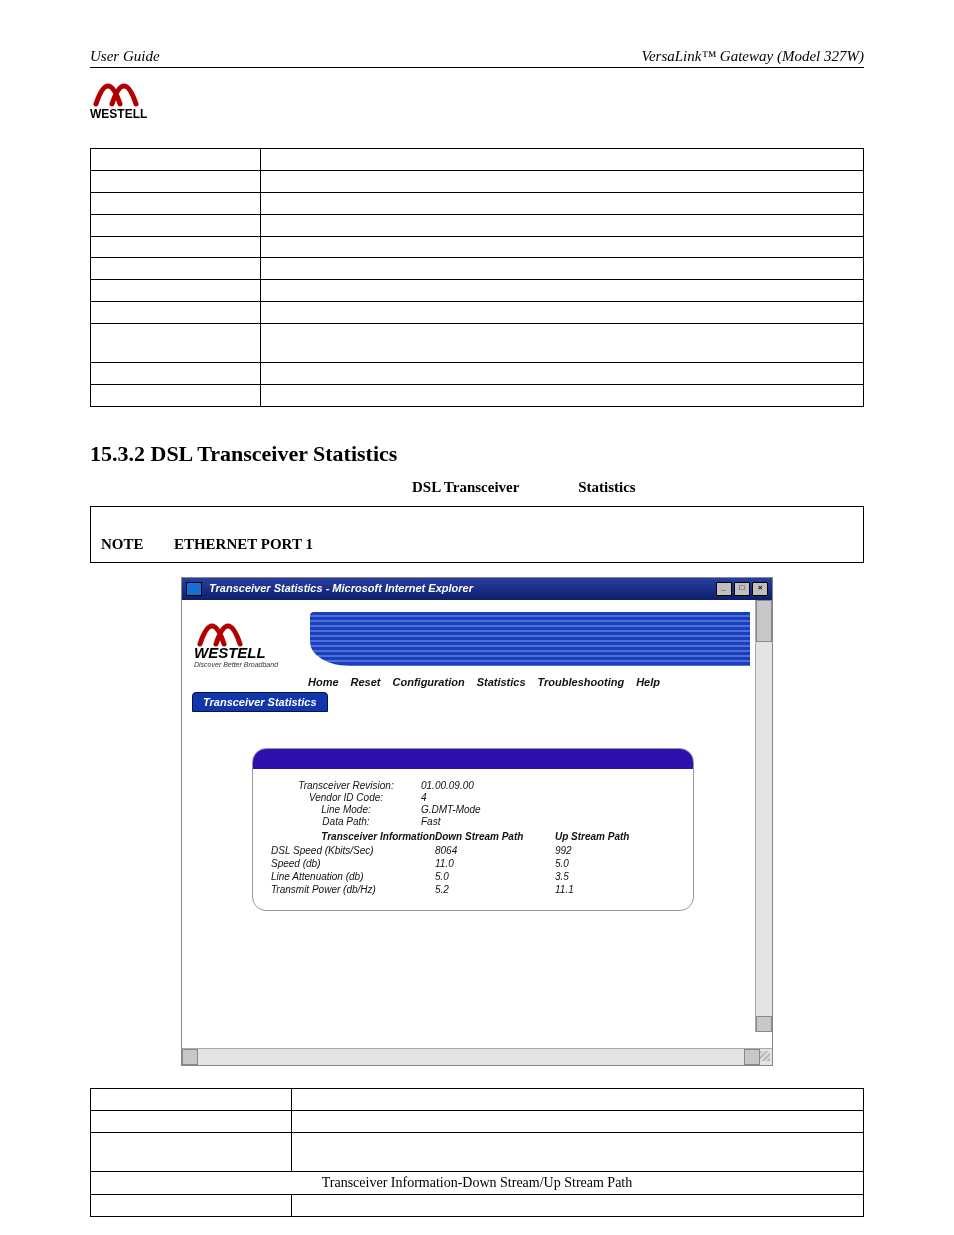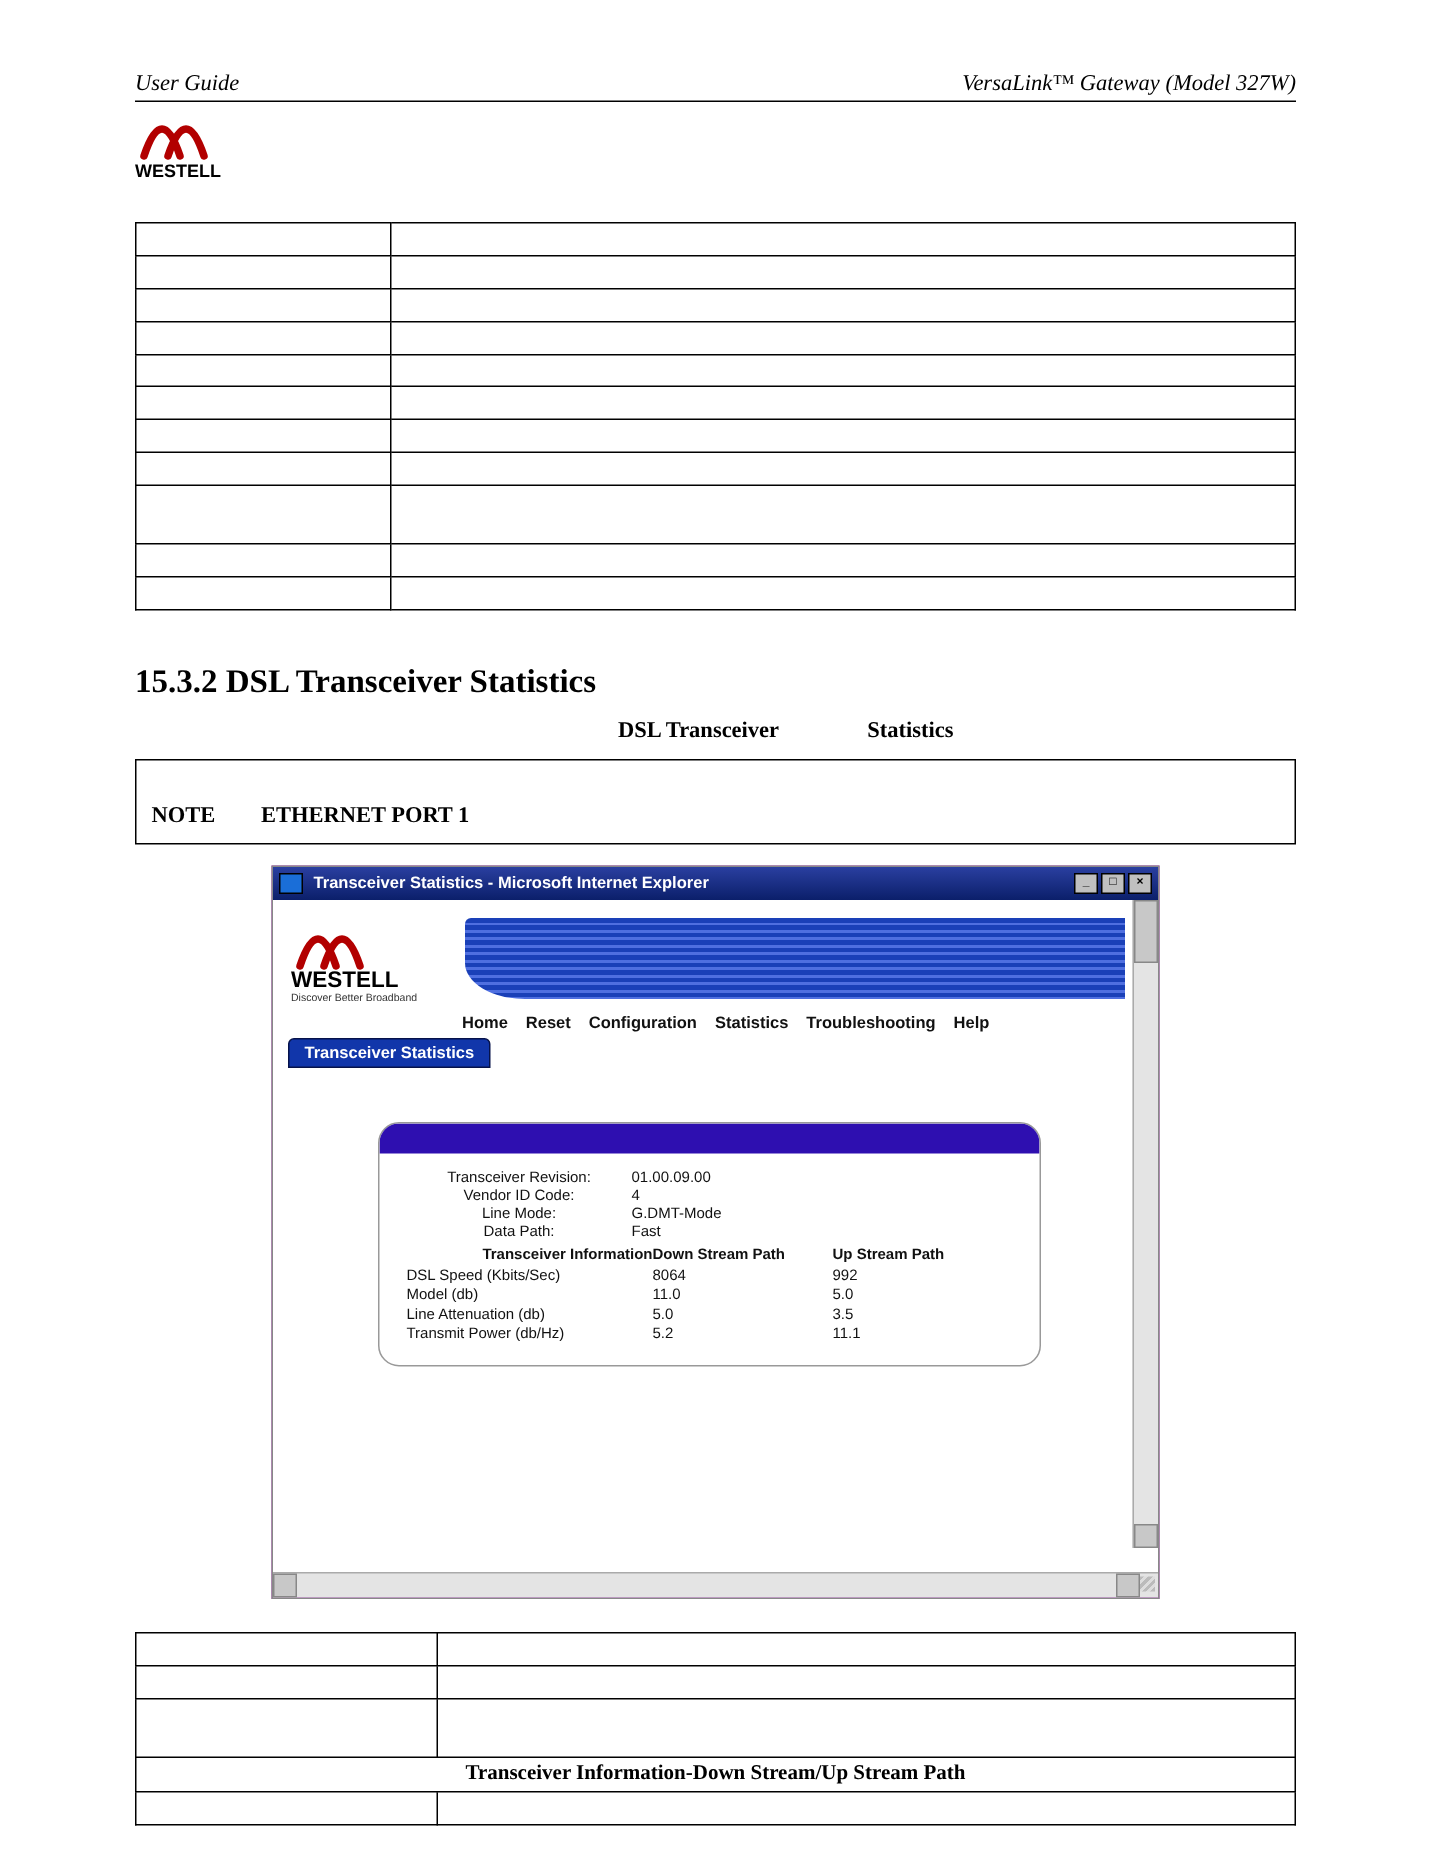--- a/index.html
+++ b/index.html
@@ -14,21 +14,21 @@
   table.t1 td,table.t1 th{border:1px solid #000;font-family:Arial,Helvetica,sans-serif;font-size:12.5px;color:#fff;padding:2px 8px;vertical-align:top;line-height:1.35;}
   table.t1 td.lbl{width:22%;}
   
   .sec-num{font-weight:bold;font-size:22px;margin:34px 0 10px 0;}
   .body-text{font-size:15px;line-height:1.4;}
   .body-text.white{color:#fff;}
   
   .note-box{border:1px solid #000;padding:6px 10px;margin-top:8px;font-size:15px;line-height:1.45;}
   .note-box .nb{font-weight:bold;}
   
-  .ie-wrap{width:590px;margin:14px auto 10px auto;border:1px solid #888;font-family:Tahoma,Arial,sans-serif;font-size:11px;background:#a21caf;}
+  .ie-wrap{width:590px;margin:14px auto 10px auto;border:1px solid #888;font-family:Tahoma,Arial,sans-serif;font-size:11px;background:#a21caf;font-style:italic;}
   .ie-title{background:linear-gradient(#2a3fa0,#0b1f6a);color:#fff;padding:2px 4px;display:flex;align-items:center;justify-content:space-between;font-weight:bold;height:18px;}
   .ie-title .winbtns{display:flex;gap:2px;}
   .ie-title .winbtns span{width:14px;height:12px;background:#c0c0c0;border:1px solid #000;font-size:8px;line-height:10px;text-align:center;color:#000;font-family:Arial;}
   .ie-menu{background:#d6d6d6;padding:2px 6px;color:#000;border-bottom:1px solid #888;}
   .ie-menu span{margin-right:10px;}
   .ie-menu .u{text-decoration:underline;}
   .ie-body{background:#fff;position:relative;padding:0;height:448px;overflow:hidden;}
   .ie-body-inner{position:absolute;inset:0;padding:6px 22px 6px 8px;box-sizing:border-box;}
   .ie-sb-v{position:absolute;right:0;top:0;bottom:16px;width:16px;background:#e4e4e4;border-left:1px solid #aaa;}
   .ie-sb-v .th{position:absolute;top:0;left:0;right:0;height:40px;background:#c8c8c8;border:1px solid #888;}
@@ -55,21 +55,21 @@
   .kv .k{width:150px;text-align:center;}
   .kv .v{width:120px;}
   table.ti{width:100%;border-collapse:collapse;margin-top:2px;}
   table.ti th{font-weight:bold;text-align:right;padding:2px 0;}
   table.ti th.c,table.ti td.c{text-align:left;width:120px;}
   table.ti td{padding:1px 0;}
   
   table.t2{width:100%;border-collapse:collapse;margin-top:22px;}
   table.t2 td,table.t2 th{border:1px solid #000;font-family:Arial,Helvetica,sans-serif;font-size:12.5px;color:#fff;padding:2px 8px;vertical-align:top;line-height:1.35;}
   table.t2 .lbl{width:26%;}
-  table.t2 .hdr td{text-align:center;font-family:"Times New Roman",serif;font-weight:bold;color:#000;background:#fff;font-size:14px;}
+  table.t2 .hdr td{text-align:center;font-family:"Times New Roman",serif;font-weight:normal;color:#000;background:#fff;font-size:14px;}
 </style>
 </head>
 <body>
 <div class="page">
 
 <div class="hdr-row">
   <span>User Guide</span>
   <span>VersaLink™ Gateway (Model 327W)</span>
 </div>
 <div class="hdr-line"></div>
@@ -214,21 +214,21 @@
                 <th class="c">Up Stream Path</th>
               </tr>
             </thead>
             <tbody id="ti-body">
                   <tr>
                     <td>DSL Speed (Kbits/Sec)</td>
                     <td class="c">8064</td>
                     <td class="c">992</td>
                   </tr>
                   <tr>
-                    <td>Model (db)</td>
+                    <td>Speed (db)</td>
                     <td class="c">11.0</td>
                     <td class="c">5.0</td>
                   </tr>
                   <tr>
                     <td>Line Attenuation (db)</td>
                     <td class="c">5.0</td>
                     <td class="c">3.5</td>
                   </tr>
                   <tr>
                     <td>Transmit Power (db/Hz)</td>

